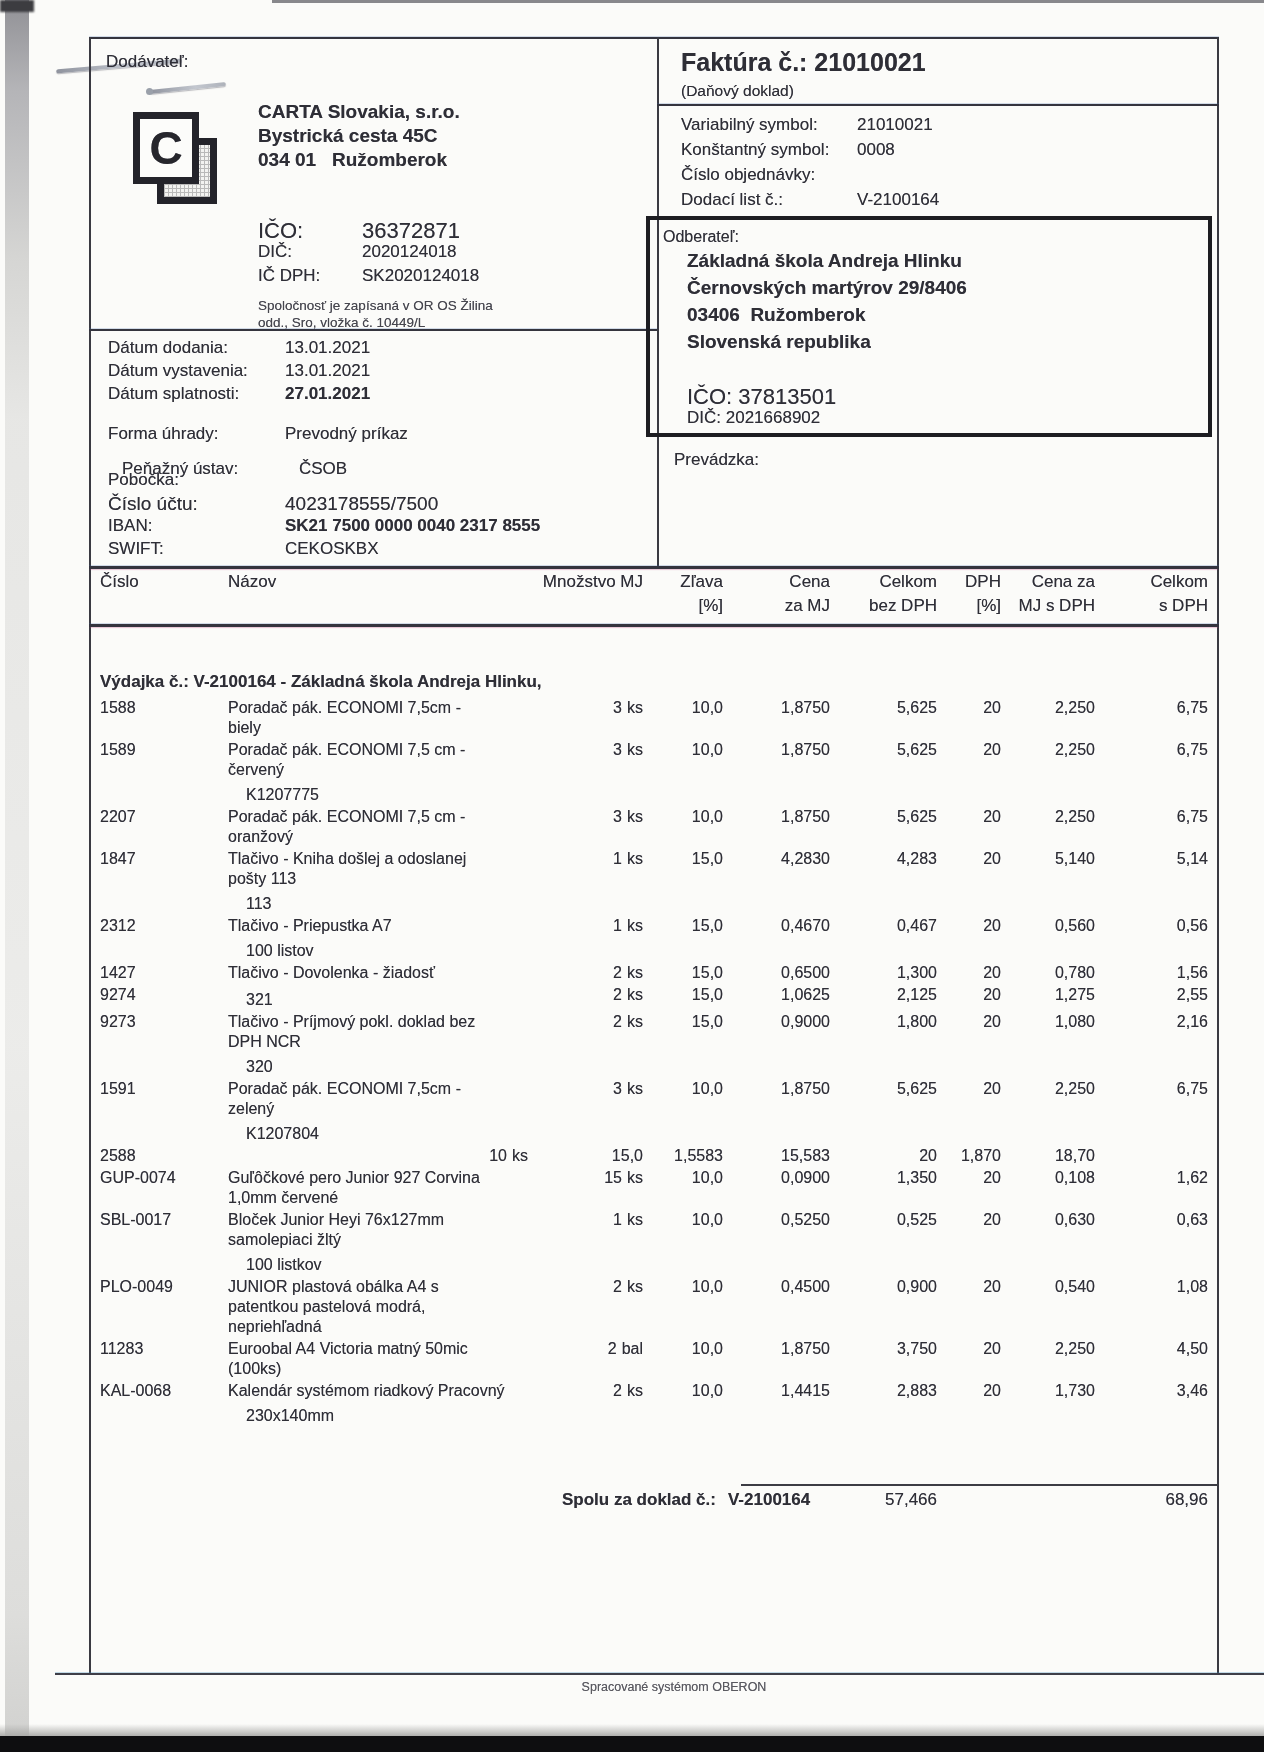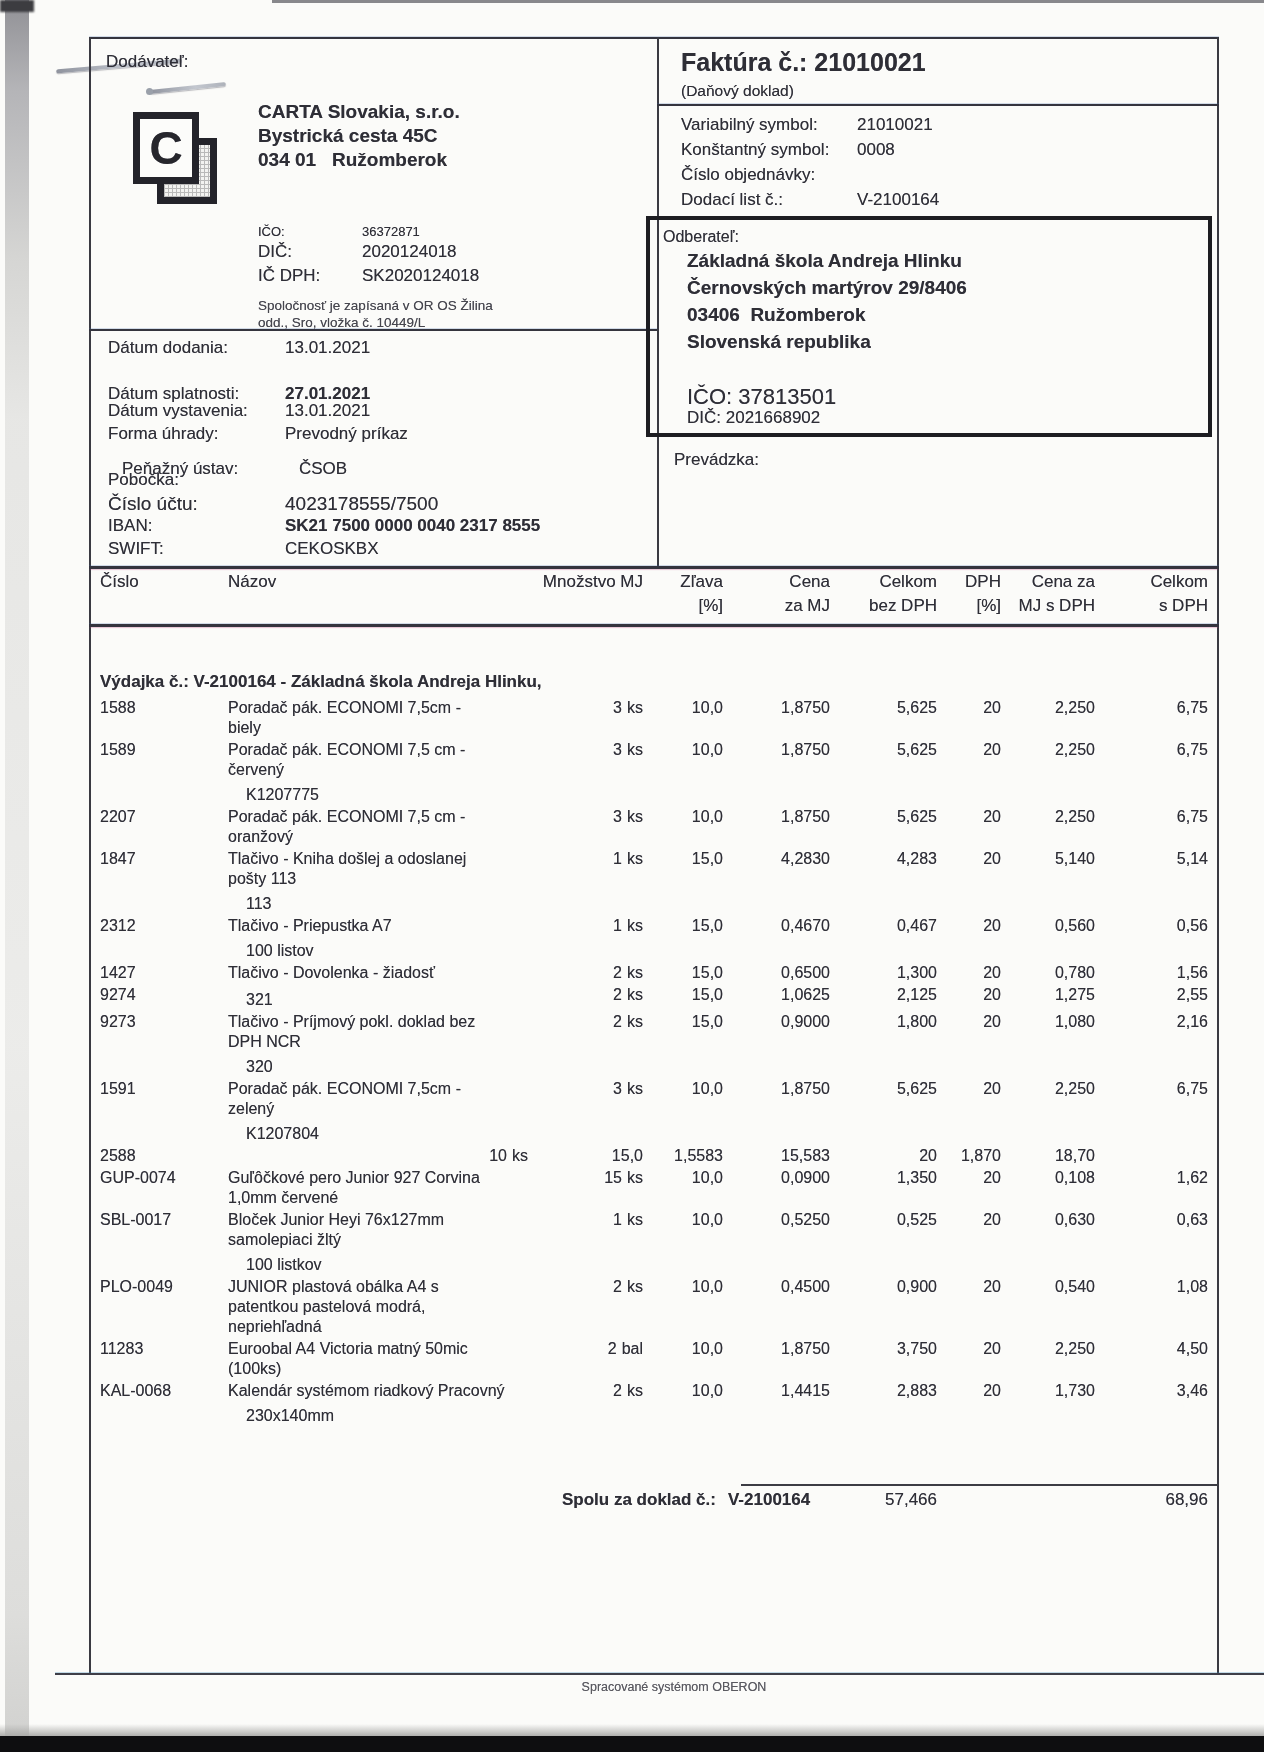--- a/index.html
+++ b/index.html
@@ -100,29 +100,29 @@
     <div class="back"></div>
     <div class="front">
       <span>C</span>
     </div>
   </div>
 
   <div class="t b" style="left:258px;top:101px;font-size:19px;">CARTA Slovakia, s.r.o.</div>
   <div class="t b" style="left:258px;top:125px;font-size:19px;">Bystrická cesta 45C</div>
   <div class="t b" style="left:258px;top:149px;font-size:19px;">034 01   Ružomberok</div>
 
-  <div class="t" style="left:258px;top:224px;font-size:13px;"><span class="lbl" style="width:104px;">IČO:</span><span>36372871</span></div>
+  <div class="t" style="left:258px;top:218px;font-size:22px;"><span class="lbl" style="width:104px;">IČO:</span><span>36372871</span></div>
   <div class="t" style="left:258px;top:242px;font-size:17px;"><span class="lbl" style="width:104px;">DIČ:</span><span>2020124018</span></div>
   <div class="t" style="left:258px;top:266px;font-size:17px;"><span class="lbl" style="width:104px;">IČ DPH:</span><span>SK2020124018</span></div>
 
   <div class="t small" style="left:258px;top:297px;">Spoločnosť je zapísaná v OR OS Žilina</div>
   <div class="t small" style="left:258px;top:314px;">odd., Sro, vložka č. 10449/L</div>
 
   <div class="t" style="left:108px;top:338px;font-size:17px;"><span class="lbl" style="width:177px;">Dátum dodania:</span><span>13.01.2021</span></div>
-  <div class="t" style="left:108px;top:361px;font-size:17px;margin-top:40px;"><span class="lbl" style="width:177px;">Dátum vystavenia:</span><span>13.01.2021</span></div>
+  <div class="t" style="left:108px;top:361px;font-size:17px;"><span class="lbl" style="width:177px;">Dátum vystavenia:</span><span>13.01.2021</span></div>
   <div class="t" style="left:108px;top:384px;font-size:17px;"><span class="lbl" style="width:177px;">Dátum splatnosti:</span><span class="b">27.01.2021</span></div>
 
   <div class="t" style="left:108px;top:424px;font-size:17px;"><span class="lbl" style="width:177px;">Forma úhrady:</span><span>Prevodný príkaz</span></div>
   <div class="t" style="left:122px;top:447px;font-size:17px;margin-top:12px;"><span class="lbl" style="width:177px;">Peňažný ústav:</span><span>ČSOB</span></div>
   <div class="t" style="left:108px;top:470px;font-size:17px;"><span class="lbl" style="width:177px;">Pobočka:</span><span></span></div>
   <div class="t" style="left:108px;top:493px;font-size:19px;"><span class="lbl" style="width:177px;">Číslo účtu:</span><span>4023178555/7500</span></div>
   <div class="t" style="left:108px;top:516px;font-size:17px;"><span class="lbl" style="width:177px;">IBAN:</span><span class="b">SK21 7500 0000 0040 2317 8555</span></div>
   <div class="t" style="left:108px;top:539px;font-size:17px;"><span class="lbl" style="width:177px;">SWIFT:</span><span>CEKOSKBX</span></div>
 
   <div class="t b" style="left:681px;top:48px;font-size:25px;">Faktúra č.: 21010021</div>

